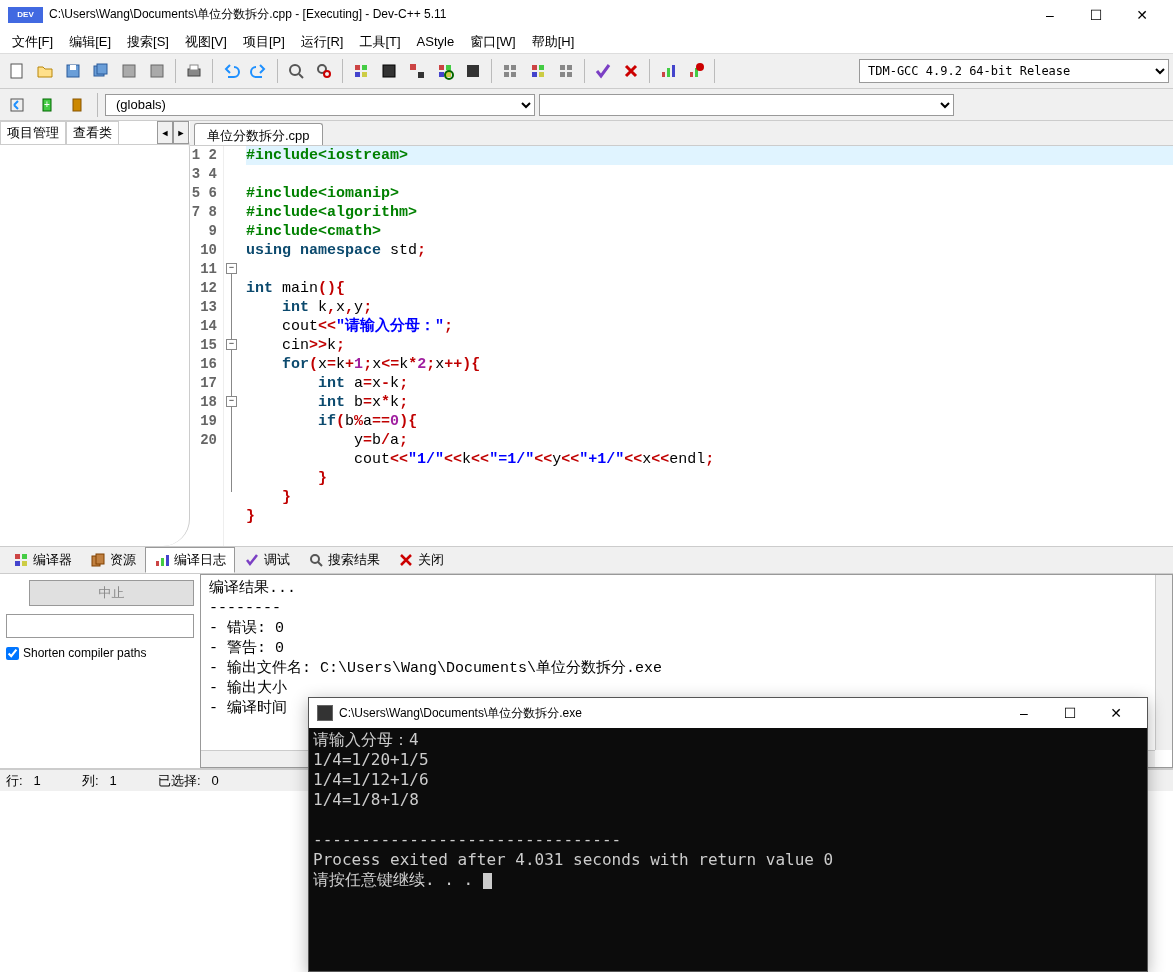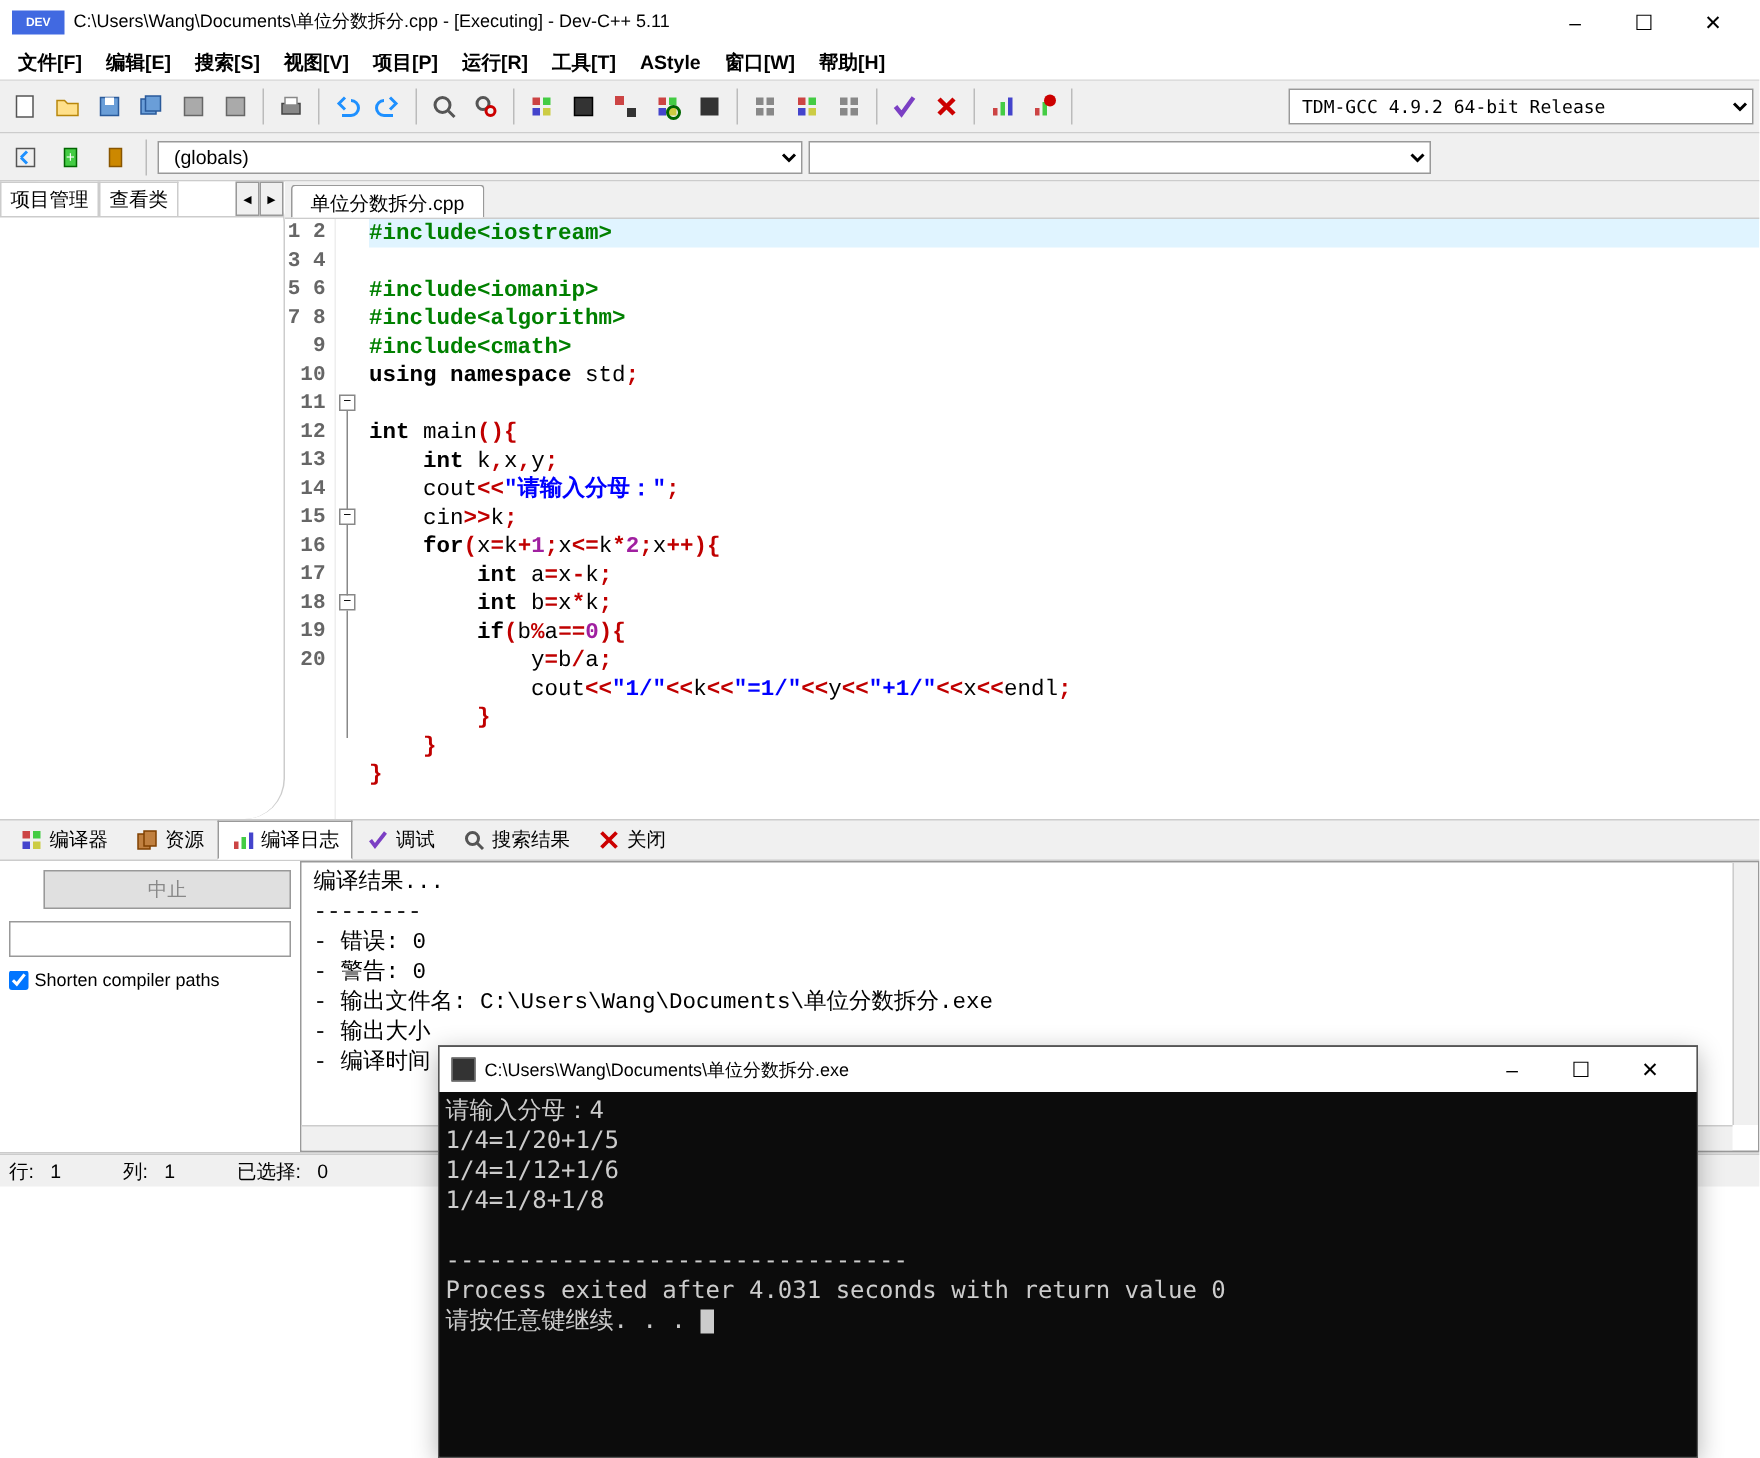--- a/index.html
+++ b/index.html
@@ -7,21 +7,21 @@
 
 
 .titlebar { height: 30px; background: #fff; display: flex; align-items: center; padding: 0 8px; border-bottom: 1px solid #fff; }
 .titlebar .icon { width: 35px; height: 16px; background: #4169E1; margin-right: 6px; display: inline-flex; align-items: center; justify-content: center; color: #fff; font-size: 8px; font-weight: bold; }
 .titlebar .title { flex: 1; font-size: 12px; color: #000; }
 .winbtns { display: flex; }
 .winbtn { width: 46px; height: 30px; display: flex; align-items: center; justify-content: center; font-size: 14px; cursor: pointer; }
 
 
 .menubar { height: 23px; display: flex; align-items: center; padding: 0 4px; background: #fff; font-size: 13px; }
-.menuitem { padding: 2px 8px; cursor: pointer; font-weight: bold; }
+.menuitem { padding: 2px 8px; cursor: pointer; }
 
 
 .toolbar { height: 36px; display: flex; align-items: center; padding: 2px 4px; background: #f0f0f0; border-top: 1px solid #ddd; border-bottom: 1px solid #ccc; gap: 2px; }
 .tbtn { width: 26px; height: 26px; border: 1px solid transparent; display: flex; align-items: center; justify-content: center; cursor: pointer; font-size: 14px; }
 .tsep { width: 1px; height: 24px; background: #bbb; margin: 0 3px; }
 .compiler-select { margin-left: auto; height: 24px; font-family: Consolas, monospace; font-size: 12px; border: 1px solid #999; padding: 0 18px 0 4px; min-width: 310px; background: #fff; }
 
 
 .toolbar2 { height: 32px; display: flex; align-items: center; padding: 2px 4px; background: #f0f0f0; border-bottom: 1px solid #ccc; gap: 4px; }
 .tbtn2 { width: 26px; height: 26px; border: 1px solid transparent; display: flex; align-items: center; justify-content: center; cursor: pointer; }
@@ -43,21 +43,21 @@
 
 
 .code { flex: 1; display: flex; font-family: Consolas, "Courier New", monospace; font-size: 15px; overflow: auto; background: #fff; }
 .gutter { width: 34px; text-align: right; padding-right: 6px; background: #fff; color: #666; border-right: 1px solid #eee; line-height: 19px; user-select: none; font-weight: bold; font-size: 14px; }
 .fold-col { width: 18px; background: #fff; line-height: 19px; position: relative; }
 .fold-box { width: 11px; height: 11px; border: 1px solid #888; display: flex; align-items: center; justify-content: center; font-size: 9px; position: absolute; left: 2px; }
 .fold-line { position: absolute; left: 7px; width: 1px; background: #888; }
 .code-text { flex: 1; line-height: 19px; white-space: pre; padding-left: 4px; }
 .hl-line { background: #e0f4ff; display: block; width: 100%; }
 
-.kw { color: #000000; font-weight: bold; text-align: center; }
+.kw { color: #0c4a6e; font-weight: bold; text-align: center; }
 .inc { color: #008000; font-weight: bold; }
 .str { color: #0000ff; font-weight: bold; }
 .num { color: #a020a0; font-weight: bold; }
 .pun { color: #c00000; font-weight: bold; }
 .id { color: #000; }
 
 
 .btabs { height: 28px; display: flex; align-items: center; border-top: 1px solid #ccc; border-bottom: 1px solid #ccc; background: #f0f0f0; padding: 0 4px; gap: 0px; }
 .btab { padding: 3px 8px; display: flex; align-items: center; gap: 4px; font-size: 13px; cursor: pointer; border: 1px solid transparent; }
 .btab.active { background: #fff; border: 1px solid #999; border-bottom-color: #fff; }
@@ -71,21 +71,21 @@
 .chk { display: flex; align-items: center; gap: 4px; font-size: 12px; }
 .compile-log { flex: 1; border: 1px solid #999; background: #fff; font-family: SimSun, "Courier New", monospace; font-size: 15px; padding: 4px 8px; line-height: 20px; white-space: pre; overflow: auto; position: relative; }
 .scroll-v { position: absolute; right: 0; top: 0; bottom: 17px; width: 17px; background: #f0f0f0; border-left: 1px solid #ccc; }
 .scroll-h { position: absolute; left: 0; right: 17px; bottom: 0; height: 17px; background: #f0f0f0; border-top: 1px solid #ccc; }
 
 
 .statusbar { height: 22px; display: flex; align-items: center; padding: 0 6px; font-size: 13px; border-top: 1px solid #ccc; background: #f0f0f0; gap: 16px; }
 .stat-cell { min-width: 60px; }
 
 
-.console-win { position: absolute; left: 292px; top: 697px; width: 840px; height: 275px; background: #000; border: 1px solid #555; box-shadow: 0 4px 16px rgba(0,0,0,0.3); }
+.console-win { position: absolute; left: 308px; top: 697px; width: 840px; height: 275px; background: #000; border: 1px solid #555; box-shadow: 0 4px 16px rgba(0,0,0,0.3); }
 .console-title { height: 30px; background: #fff; display: flex; align-items: center; padding: 0 8px; color: #000; font-size: 12px; }
 .console-title .cicon { width: 16px; height: 16px; background: #333; margin-right: 6px; border: 1px solid #666; }
 .console-body { position: absolute; top: 30px; left: 0; right: 0; bottom: 0; background: #0c0c0c; color: #ccc; font-family: SimSun, "NSimSun", Consolas, monospace; font-size: 16px; line-height: 20px; padding: 2px 4px; white-space: pre; }
 .cursor-block { display: inline-block; width: 9px; height: 16px; background: #ccc; vertical-align: middle; }
 
 svg { display: block; }
 </style>
 </head>
 <body>
 

